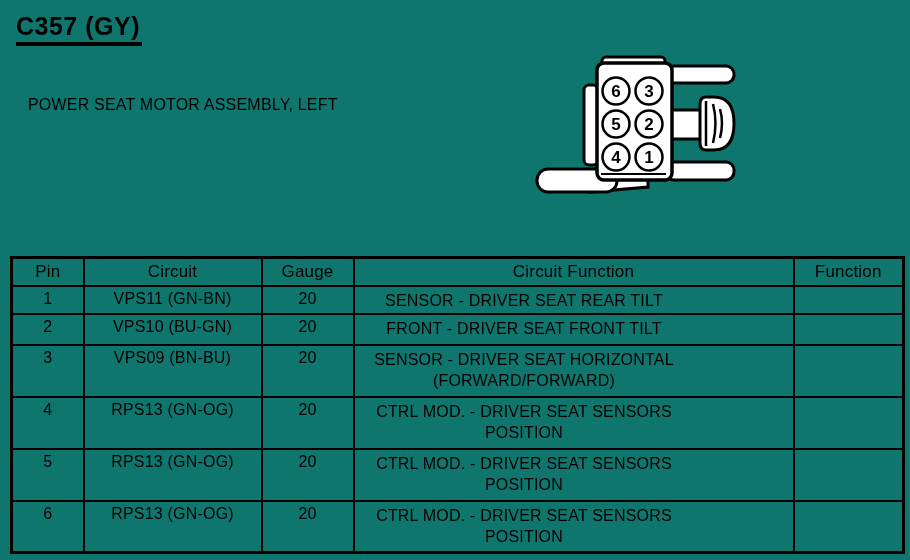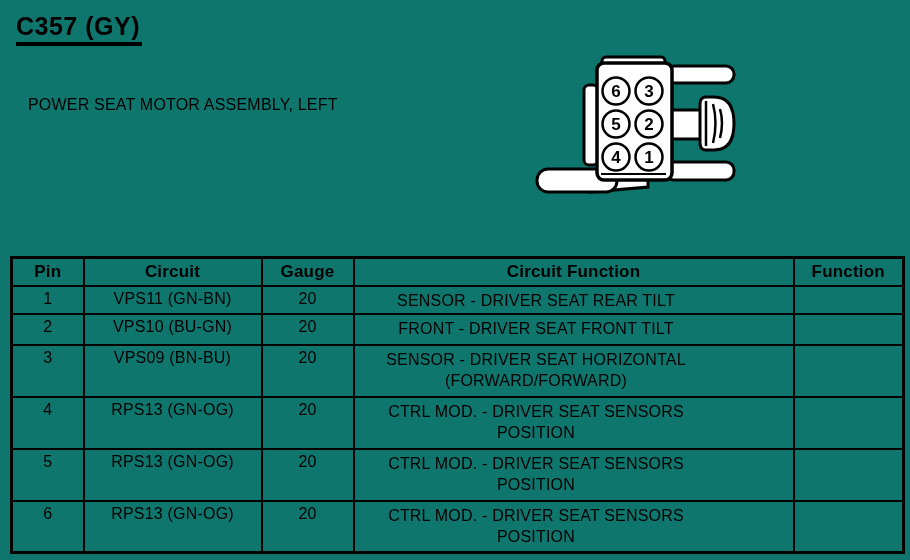--- a/index.html
+++ b/index.html
@@ -73,32 +73,32 @@
     table-layout: fixed;
     border: 3px solid #000;
     font-size: 16px;
   }
   table.pinout th, table.pinout td {
     border: 2px solid #000;
     overflow: hidden;
   }
   table.pinout th {
     font-size: 17px;
-    font-weight: bold;
+    font-weight: normal;
     text-align: center;
     vertical-align: middle;
     letter-spacing: 0.2px;
   }
   table.pinout td {
     vertical-align: top;
     padding-top: 3px;
     text-align: center;
     letter-spacing: 0.2px;
   }
-  td.fn-cell { text-align: left; padding-left: 14px; }
+  td.fn-cell { text-align: left; padding-left: 2px; }
   .fn-text { max-width: 335px; line-height: 21px; }
   tr.rh-hdr { height: 28px; }
   tr.rh-s   { height: 28px; }
   tr.rh-m   { height: 31px; }
   tr.rh-l   { height: 52px; }
 </style>
 </head>
 <body>
 
 <div class="page">

